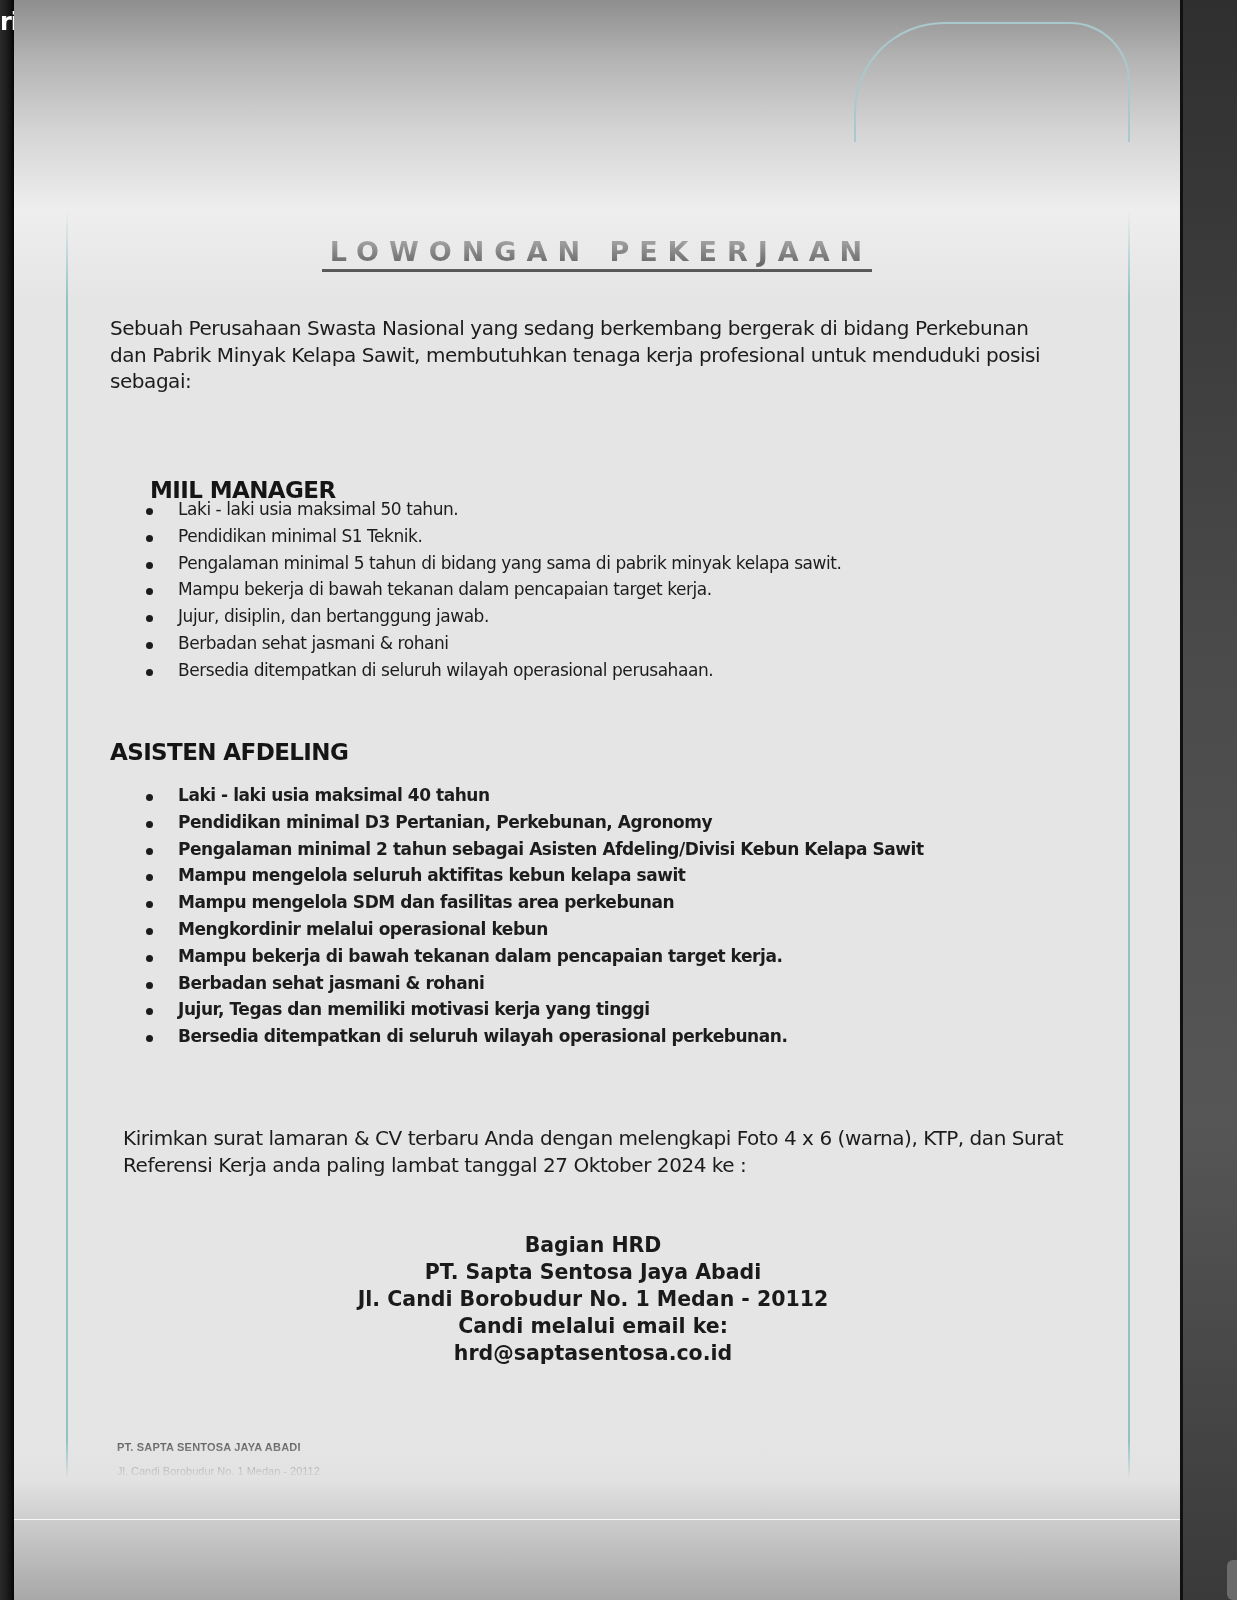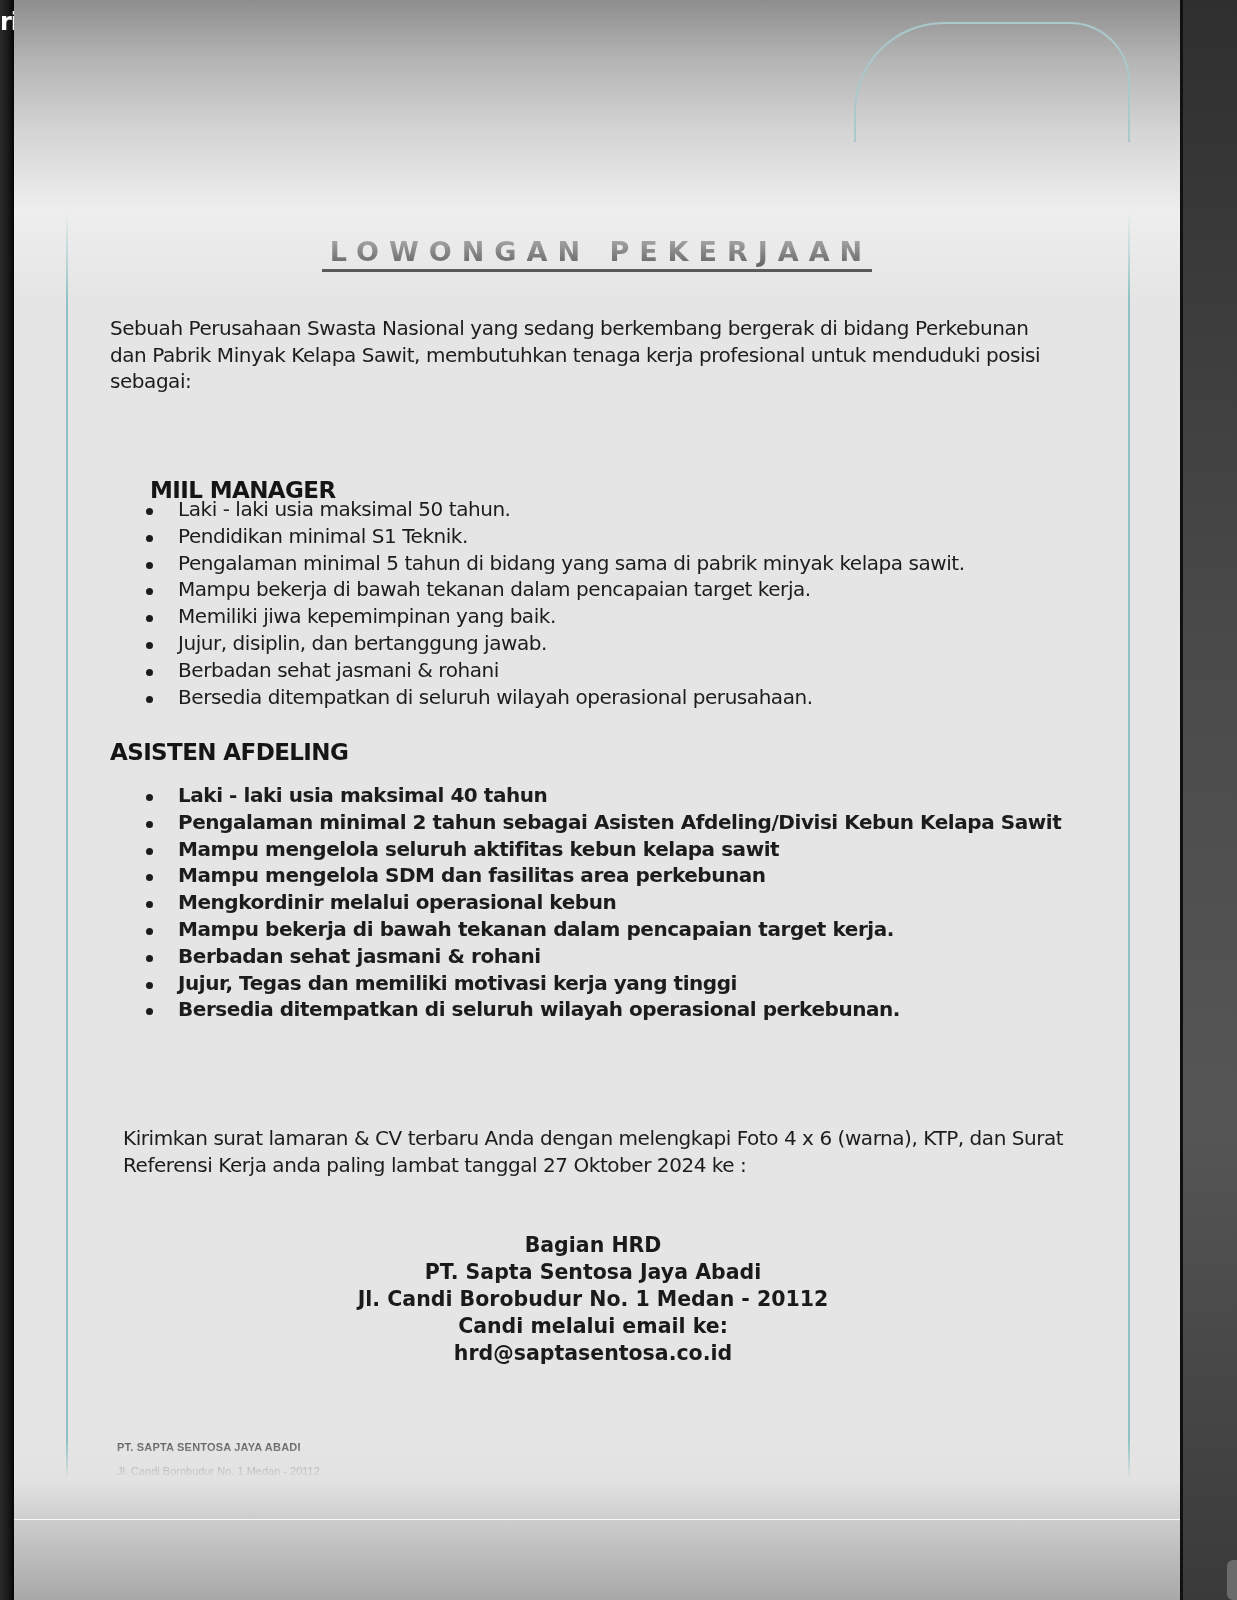--- a/index.html
+++ b/index.html
@@ -83,21 +83,21 @@
   .intro { top: 315px; }
   .section-h {
     position: absolute; left: 96px;
     font-family: "DejaVu Sans", sans-serif; font-weight: bold; font-size: 23px;
     color: #151515; letter-spacing: -0.6px; line-height: 28px;
   }
   .h1 { top: 476px; margin-left: 40px; }
   .h2 { top: 738px; }
   ul.req {
     position: absolute; left: 128px; list-style: none;
-    font-family: "DejaVu Sans", sans-serif; font-size: 20px; color: #1c1c1c;
+    font-family: "DejaVu Sans", sans-serif; font-size: 17px; color: #1c1c1c;
     letter-spacing: -0.45px;
   }
   ul.req li { position: relative; padding-left: 36px; height: 26.8px; line-height: 26.8px; white-space: nowrap; }
   ul.req li::before {
     content: ""; position: absolute; left: 4px; top: 12px; width: 7px; height: 7px;
     border-radius: 50%; background: #1c1c1c;
   }
   .list1 { top: 496px; }
   .list2 { top: 782px; font-weight: bold; }
   .closing { top: 1125px; margin-left: 13px; }
@@ -172,29 +172,29 @@
   </div>
 
   <p class="body-text intro">Sebuah Perusahaan Swasta Nasional yang sedang berkembang bergerak di bidang Perkebunan dan Pabrik Minyak Kelapa Sawit, membutuhkan tenaga kerja profesional untuk menduduki posisi sebagai:</p>
 
   <div class="section-h h1">MIIL MANAGER</div>
   <ul class="req list1">
     <li>Laki - laki usia maksimal 50 tahun.</li>
     <li>Pendidikan minimal S1 Teknik.</li>
     <li>Pengalaman minimal 5 tahun di bidang yang sama di pabrik minyak kelapa sawit.</li>
     <li>Mampu bekerja di bawah tekanan dalam pencapaian target kerja.</li>
-    <li>Memiliki jiwa kepemimpinan yang baik.</li>
     <li>Jujur, disiplin, dan bertanggung jawab.</li>
     <li>Berbadan sehat jasmani &amp; rohani</li>
     <li>Bersedia ditempatkan di seluruh wilayah operasional perusahaan.</li>
   </ul>
 
   <div class="section-h h2">ASISTEN AFDELING</div>
   <ul class="req list2">
     <li>Laki - laki usia maksimal 40 tahun</li>
+    <li>Pendidikan minimal D3 Pertanian, Perkebunan, Agronomy</li>
     <li>Pengalaman minimal 2 tahun sebagai Asisten Afdeling/Divisi Kebun Kelapa Sawit</li>
     <li>Mampu mengelola seluruh aktifitas kebun kelapa sawit</li>
     <li>Mampu mengelola SDM dan fasilitas area perkebunan</li>
     <li>Mengkordinir melalui operasional kebun</li>
     <li>Mampu bekerja di bawah tekanan dalam pencapaian target kerja.</li>
     <li>Berbadan sehat jasmani &amp; rohani</li>
     <li>Jujur, Tegas dan memiliki motivasi kerja yang tinggi</li>
     <li>Bersedia ditempatkan di seluruh wilayah operasional perkebunan.</li>
   </ul>
 

